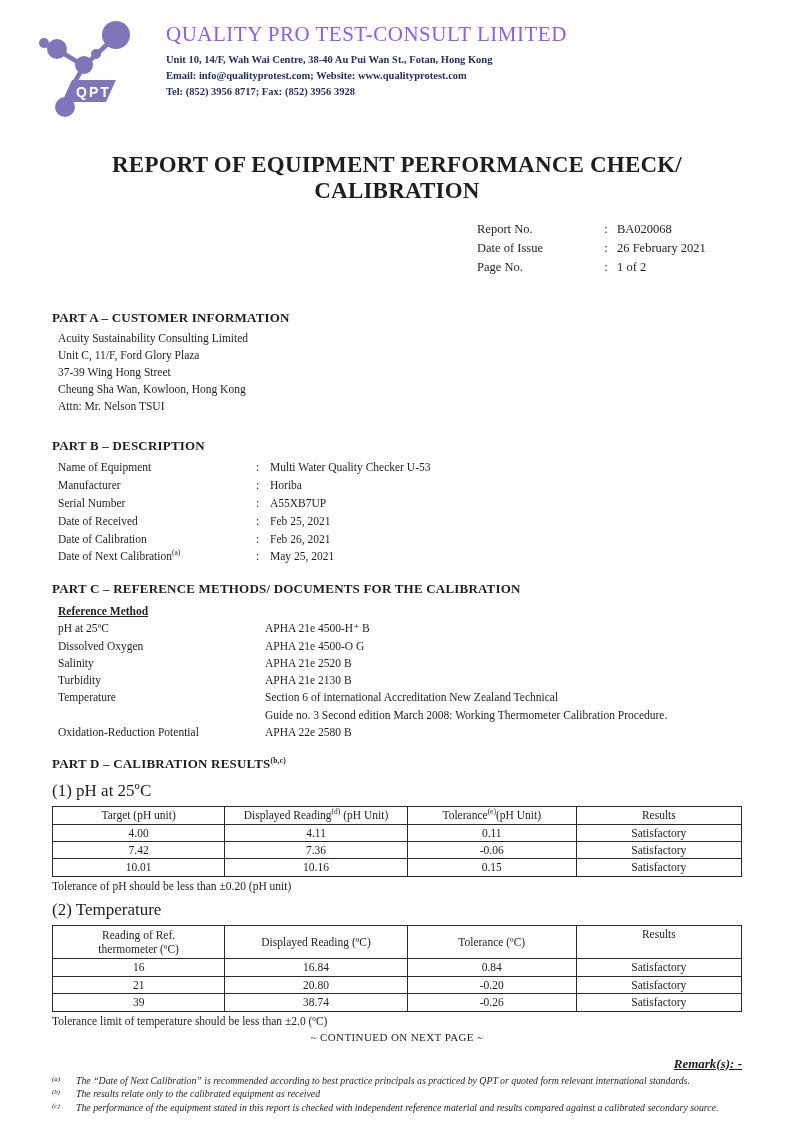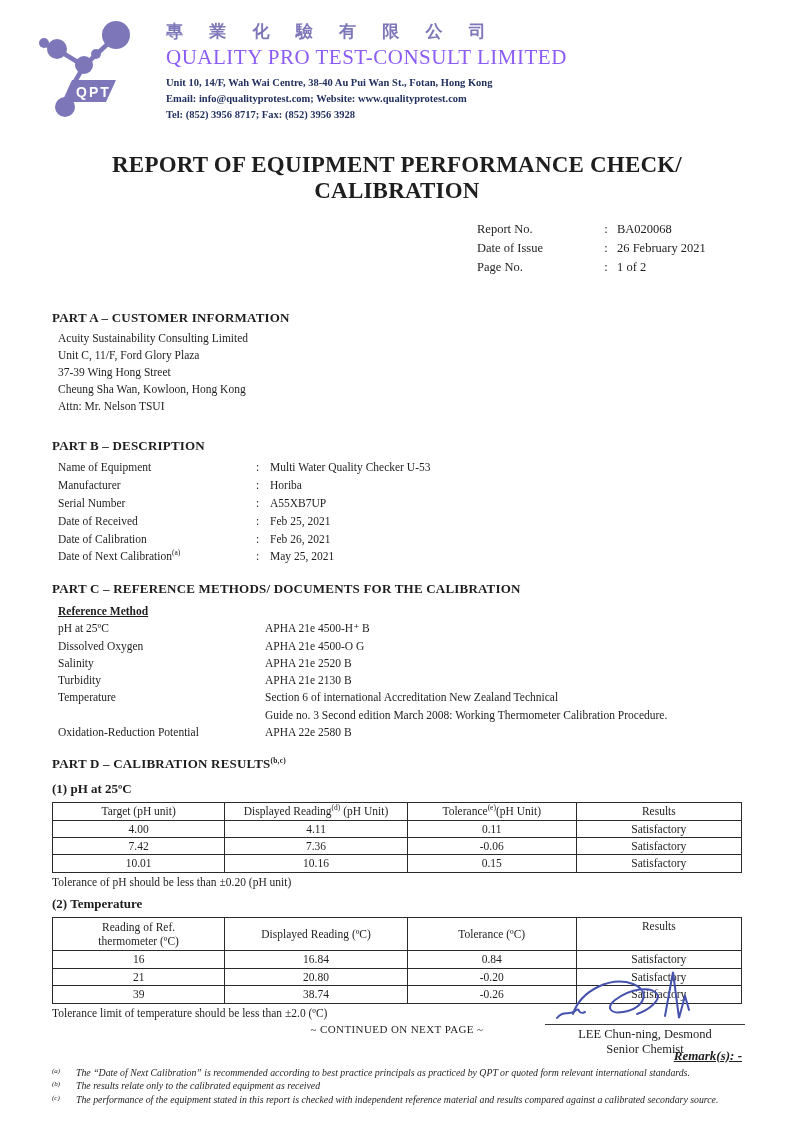--- a/index.html
+++ b/index.html
@@ -42,21 +42,21 @@
   .kv-label{width:198px;}
   .kv-colon{width:14px;}
   sup.fn{font-size:7.5px;vertical-align:super;line-height:0;}
   .part-c{margin-top:15px;}
   .pc-table{margin-top:6px;margin-left:6px;font-size:11.5px;line-height:1.5;}
   .pc-row{display:flex;}
   .pc-param{width:207px;flex:0 0 auto;}
   .pc-method{flex:1;}
   .pc-head{font-weight:bold;text-decoration:underline;}
   .part-d{margin-top:15px;}
-  .sub-heading{font-size:13px;font-weight:bold;margin-top:9px;}
+  .sub-heading{font-size:17px;font-weight:normal;margin-top:9px;}
   
   table.cal{border-collapse:collapse;width:100%;margin-top:5px;table-layout:fixed;}
   table.cal td,table.cal th{
     border:1px solid #2a2a2a;font-weight:normal;
     font-size:11.5px;text-align:center;padding:1px 4px;line-height:1.25;
   }
   col.c1{width:25%;}col.c2{width:26.5%;}col.c3{width:24.5%;}col.c4{width:24%;}
   .note{font-size:11.5px;margin-top:3px;}
   .continued{margin-top:4px;text-align:center;font-size:11px;letter-spacing:0.4px;}
   
@@ -94,21 +94,20 @@
           <circle cx="12" cy="29" r="5"></circle>
           <circle cx="52" cy="51" r="9"></circle>
           <circle cx="64" cy="40" r="5"></circle>
           <circle cx="33" cy="93" r="10"></circle>
           <polygon points="40,66 84,66 74,88 30,88"></polygon>
         </g>
         <text x="44" y="83" font-family="Liberation Sans, sans-serif" font-size="14" font-weight="bold" fill="#ffffff" letter-spacing="2">QPT</text>
       </svg>
     </div>
     <div class="company-block">
-      <div class="company-cn">專 業 化 驗 有 限 公 司</div>
       <div class="company-en">QUALITY PRO TEST-CONSULT LIMITED</div>
       <div class="addr-block">
         <div class="addr">Unit 10, 14/F, Wah Wai Centre, 38-40 Au Pui Wan St., Fotan, Hong Kong</div>
         <div class="addr">Email: info@qualityprotest.com; Website: www.qualityprotest.com</div>
         <div class="addr">Tel: (852) 3956 8717; Fax: (852) 3956 3928</div>
       </div>
     </div>
   </div>
 
   <div class="report-title">REPORT OF EQUIPMENT PERFORMANCE CHECK/ CALIBRATION</div>
@@ -306,26 +305,14 @@
         <span class="remark-text">The results relate only to the calibrated equipment as received</span>
       </div>
       <div class="remark">
         <span class="remark-marker">(c)</span>
         <span class="remark-text">The performance of the equipment stated in this report is checked with independent reference material and results compared against a calibrated secondary source.</span>
       </div>
 
     </div>
   </div>
 
-  <div class="sig-block">
-    <svg class="sig-scribble" width="180" height="62" viewBox="0 0 180 62">
-      <g stroke="#4553ad" stroke-width="2" fill="none" stroke-linecap="round">
-        <path d="M4,52 C10,44 16,50 22,45 C28,40 24,50 32,46"></path>
-        <path d="M20,48 C28,24 58,10 80,18 C98,25 92,42 70,46 C58,48 52,42 62,34 C78,22 98,20 104,28 C108,34 96,44 84,48"></path>
-        <path d="M112,50 L120,6 L126,52 L132,30 L136,44"></path>
-      </g>
-    </svg>
-    <div class="sig-line"></div>
-    <div class="sig-name">LEE Chun-ning, Desmond</div>
-    <div class="sig-title">Senior Chemist</div>
-  </div>
 
 </div>
 
 </body></html>

